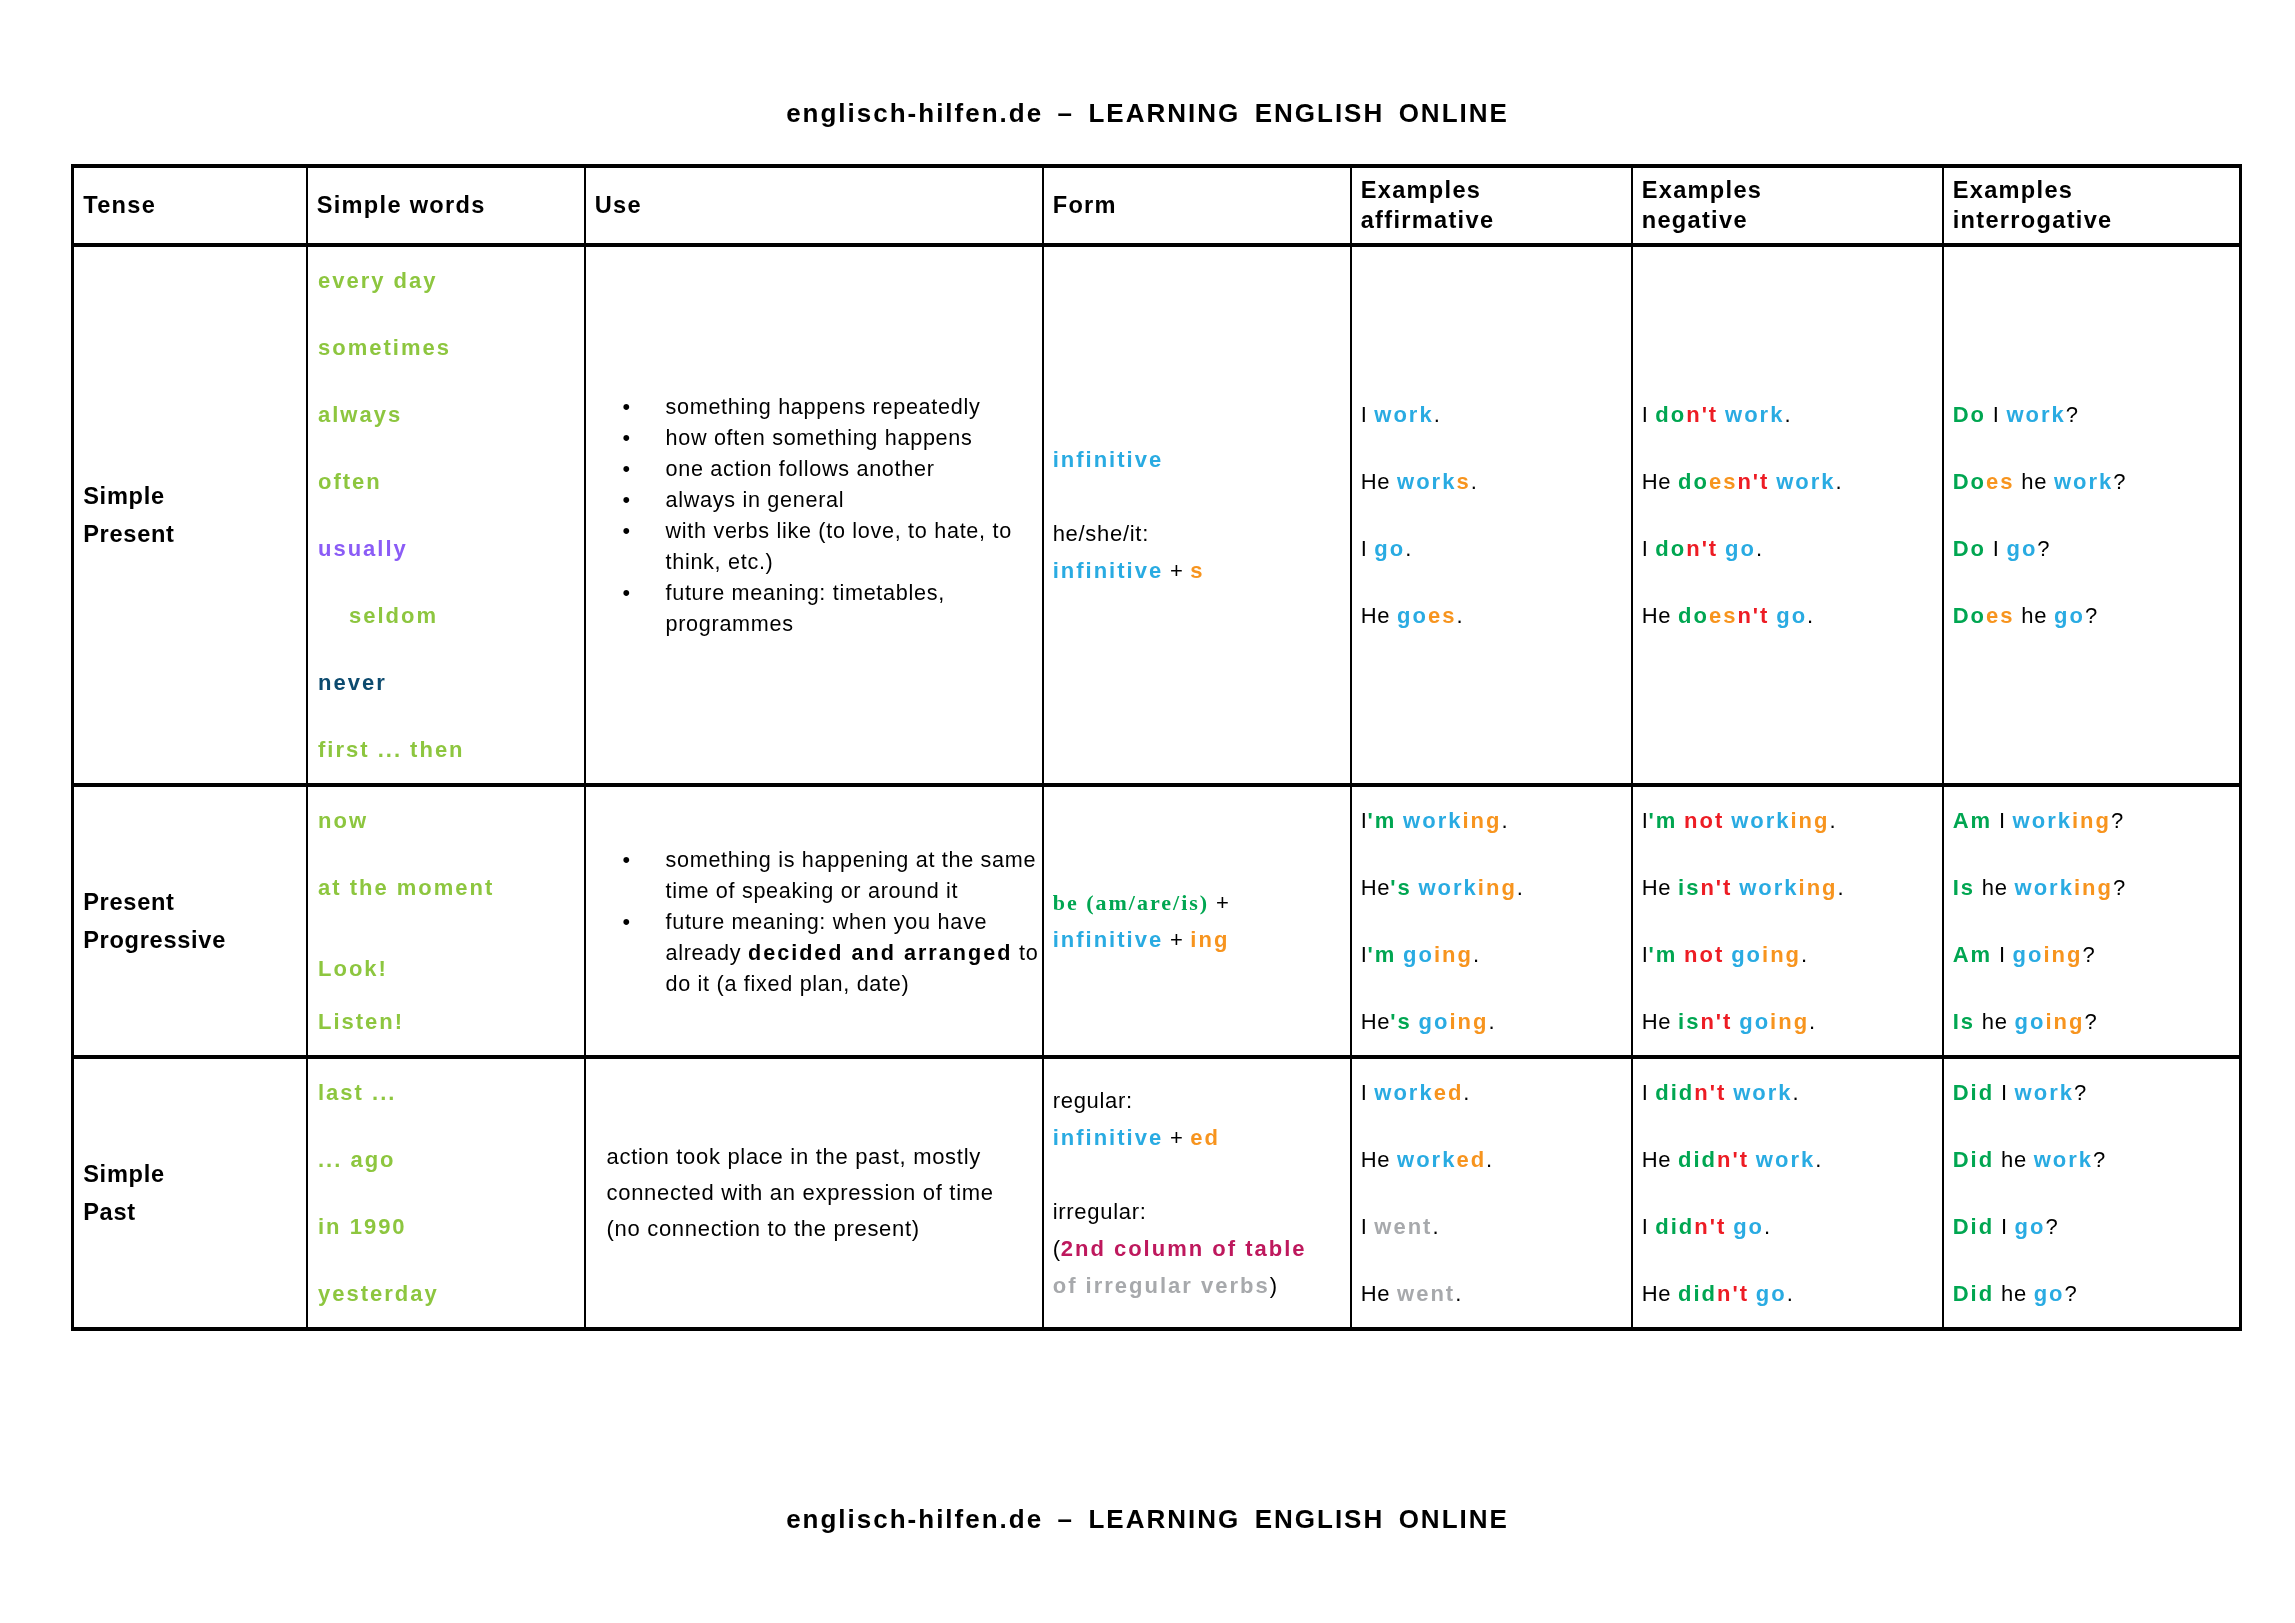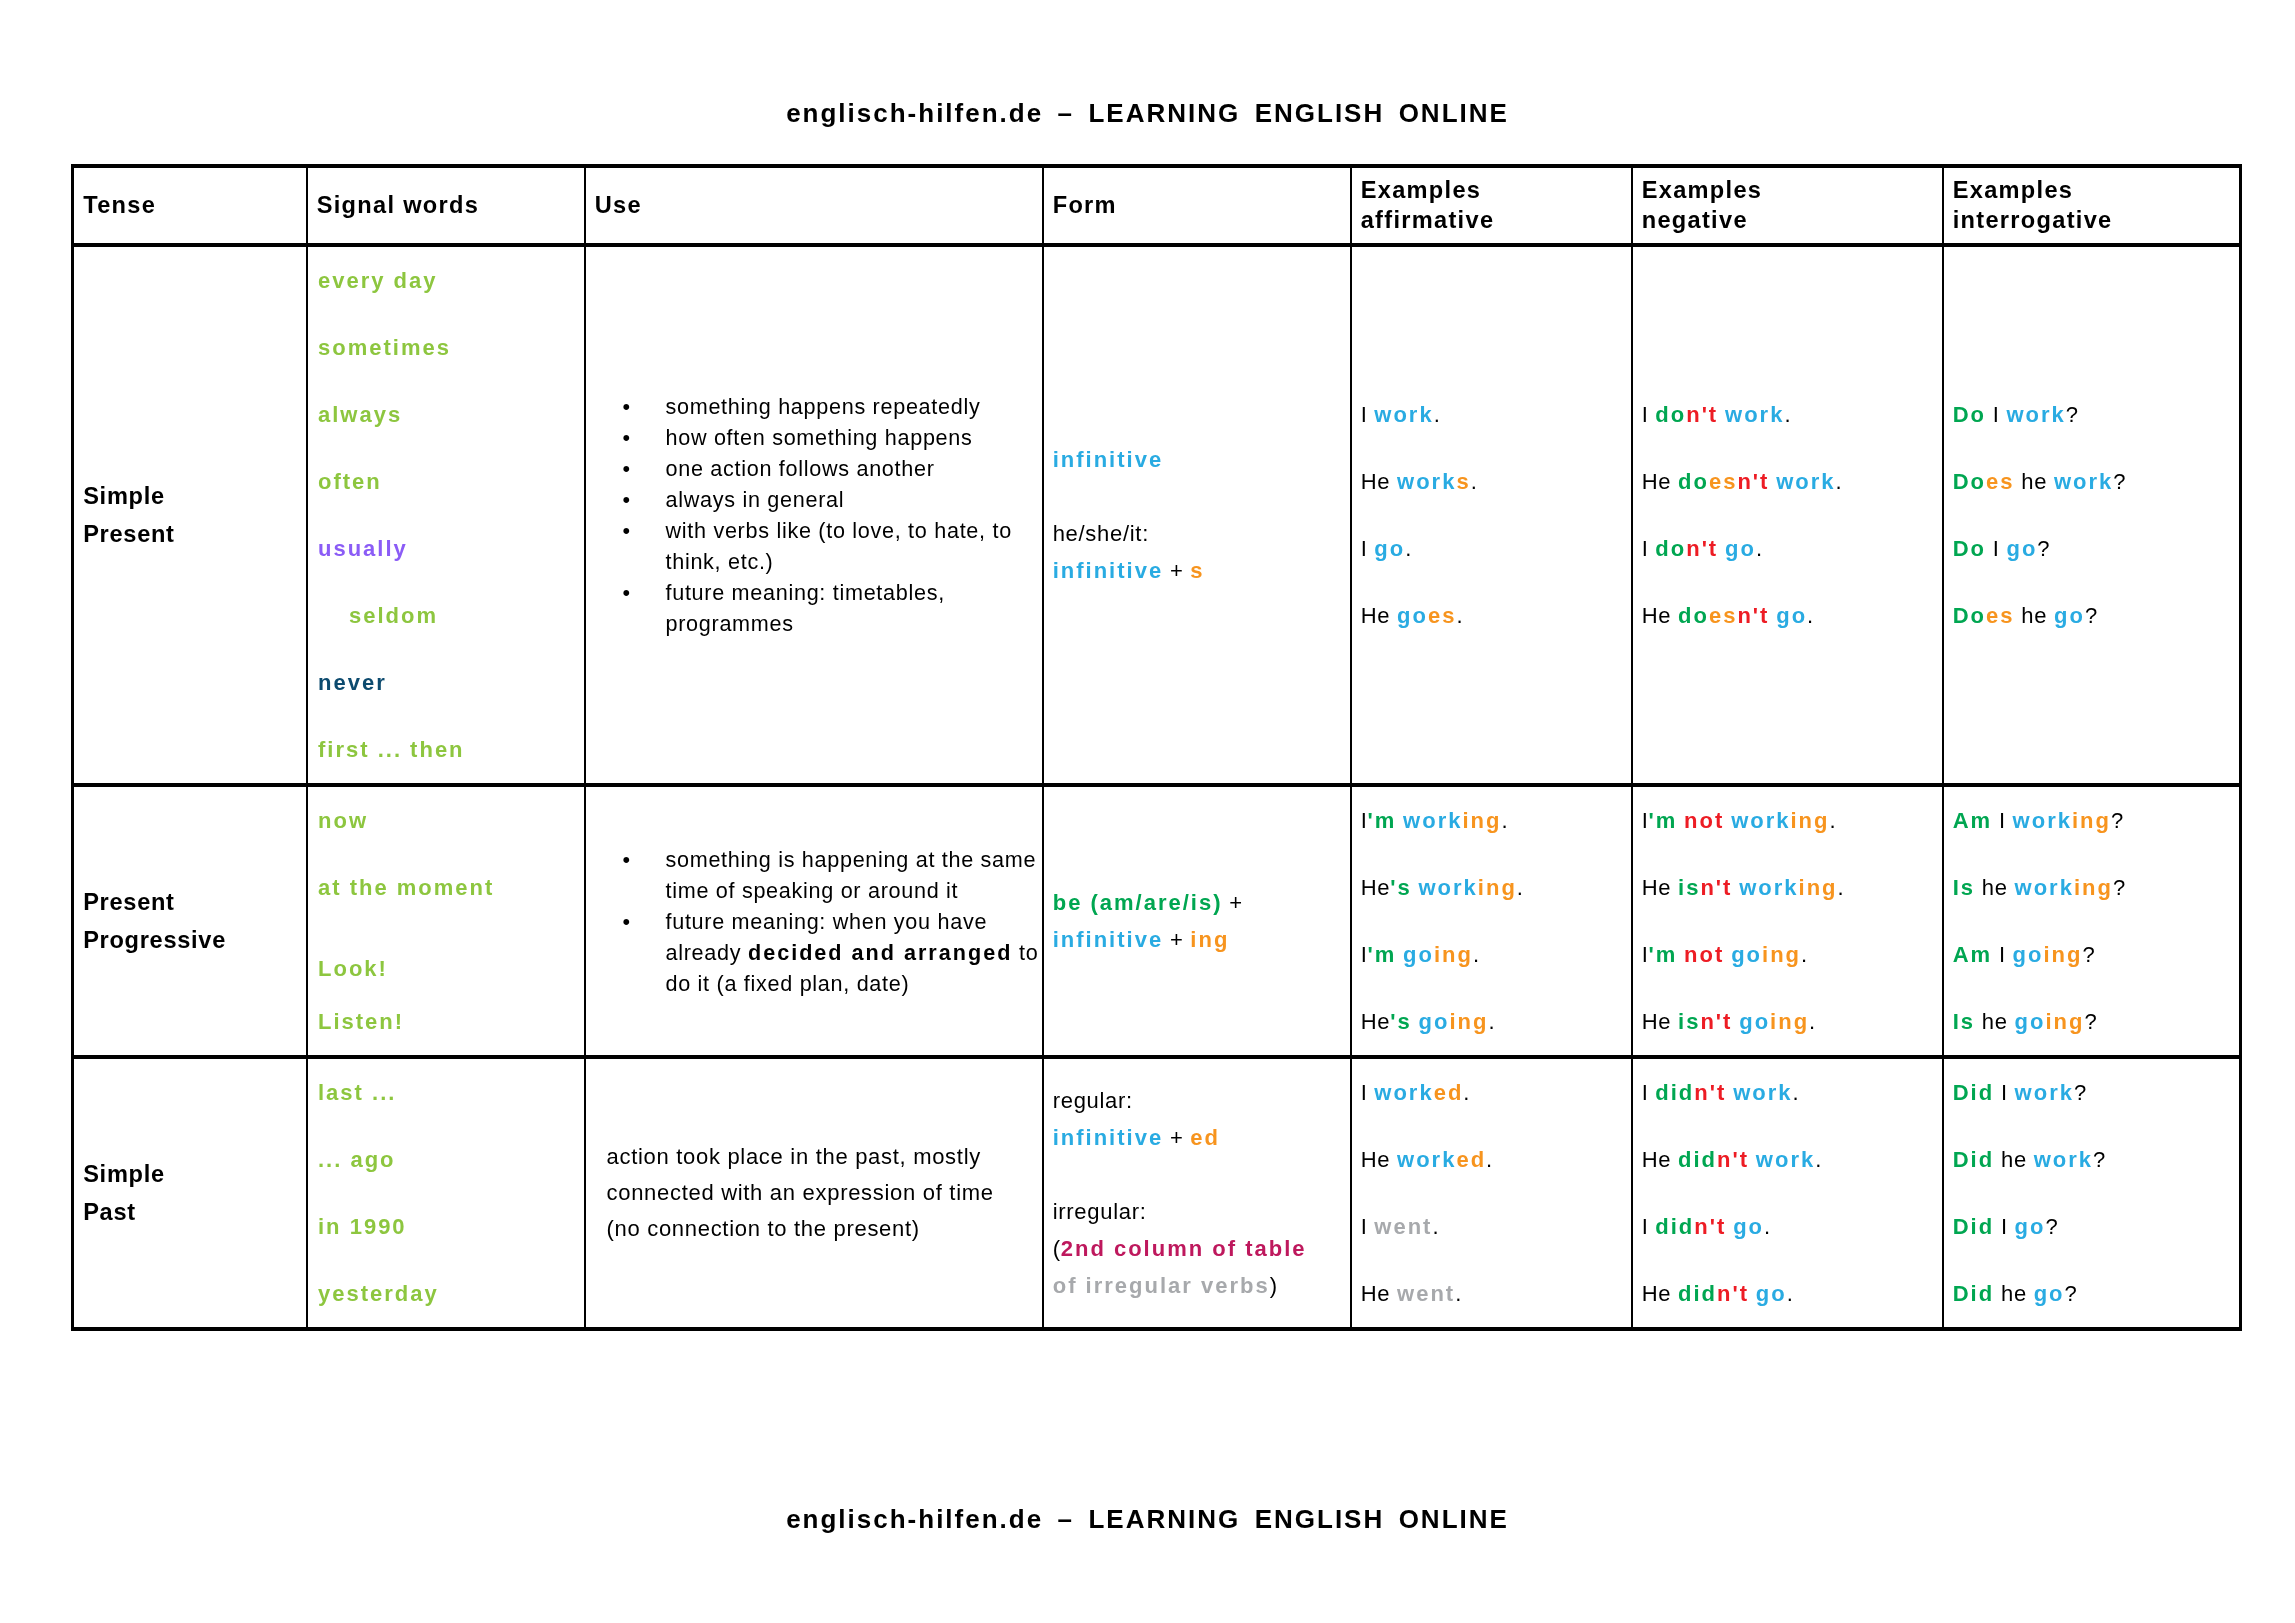--- a/index.html
+++ b/index.html
@@ -67,21 +67,21 @@
     <col style="width:281px">
     <col style="width:311px">
     <col style="width:298px">
   </colgroup>
   <thead>
     <tr>
         <th>
           <div class="hline">Tense</div>
         </th>
         <th>
-          <div class="hline">Signal words</div>
+          <div class="hline">Simple words</div>
         </th>
         <th>
           <div class="hline">Use</div>
         </th>
         <th>
           <div class="hline">Form</div>
         </th>
         <th>
           <div class="hline">Examples</div>
           <div class="hline">affirmative</div>
@@ -175,21 +175,21 @@
           </div>
         </td>
         <td>
           <div class="cellbox bullets">
             <div class="bullet-item"><span class="seg">something is happening at the same time of speaking or around it</span></div>
             <div class="bullet-item"><span class="seg">future meaning: when you have already </span><span class="bseg">decided and arranged</span><span class="seg"> to do it (a fixed plan, date)</span></div>
           </div>
         </td>
         <td>
           <div class="cellbox form">
-            <div class="line"><span class="bseg" style="color: rgb(0, 166, 81);">be (am/are/is)</span><span class="seg"> +</span></div>
+            <div class="line"><span class="bseg" style="color: rgb(0, 166, 81); font-family: Liberation Serif, serif;">be (am/are/is)</span><span class="seg"> +</span></div>
             <div class="line"><span class="bseg" style="color: rgb(41, 171, 226);">infinitive</span><span class="seg"> + </span><span class="bseg" style="color: rgb(247, 148, 30);">ing</span></div>
           </div>
         </td>
         <td>
           <div class="cellbox examples">
             <div class="line"><span class="seg">I</span><span class="bseg" style="color: rgb(0, 166, 81);">'m</span><span class="seg"> </span><span class="bseg" style="color: rgb(41, 171, 226);">work</span><span class="bseg" style="color: rgb(247, 148, 30);">ing</span><span class="seg">.</span></div>
             <div class="line"><span class="seg">He</span><span class="bseg" style="color: rgb(0, 166, 81);">'s</span><span class="seg"> </span><span class="bseg" style="color: rgb(41, 171, 226);">work</span><span class="bseg" style="color: rgb(247, 148, 30);">ing</span><span class="seg">.</span></div>
             <div class="line"><span class="seg">I</span><span class="bseg" style="color: rgb(0, 166, 81);">'m</span><span class="seg"> </span><span class="bseg" style="color: rgb(41, 171, 226);">go</span><span class="bseg" style="color: rgb(247, 148, 30);">ing</span><span class="seg">.</span></div>
             <div class="line"><span class="seg">He</span><span class="bseg" style="color: rgb(0, 166, 81);">'s</span><span class="seg"> </span><span class="bseg" style="color: rgb(41, 171, 226);">go</span><span class="bseg" style="color: rgb(247, 148, 30);">ing</span><span class="seg">.</span></div>
           </div>

